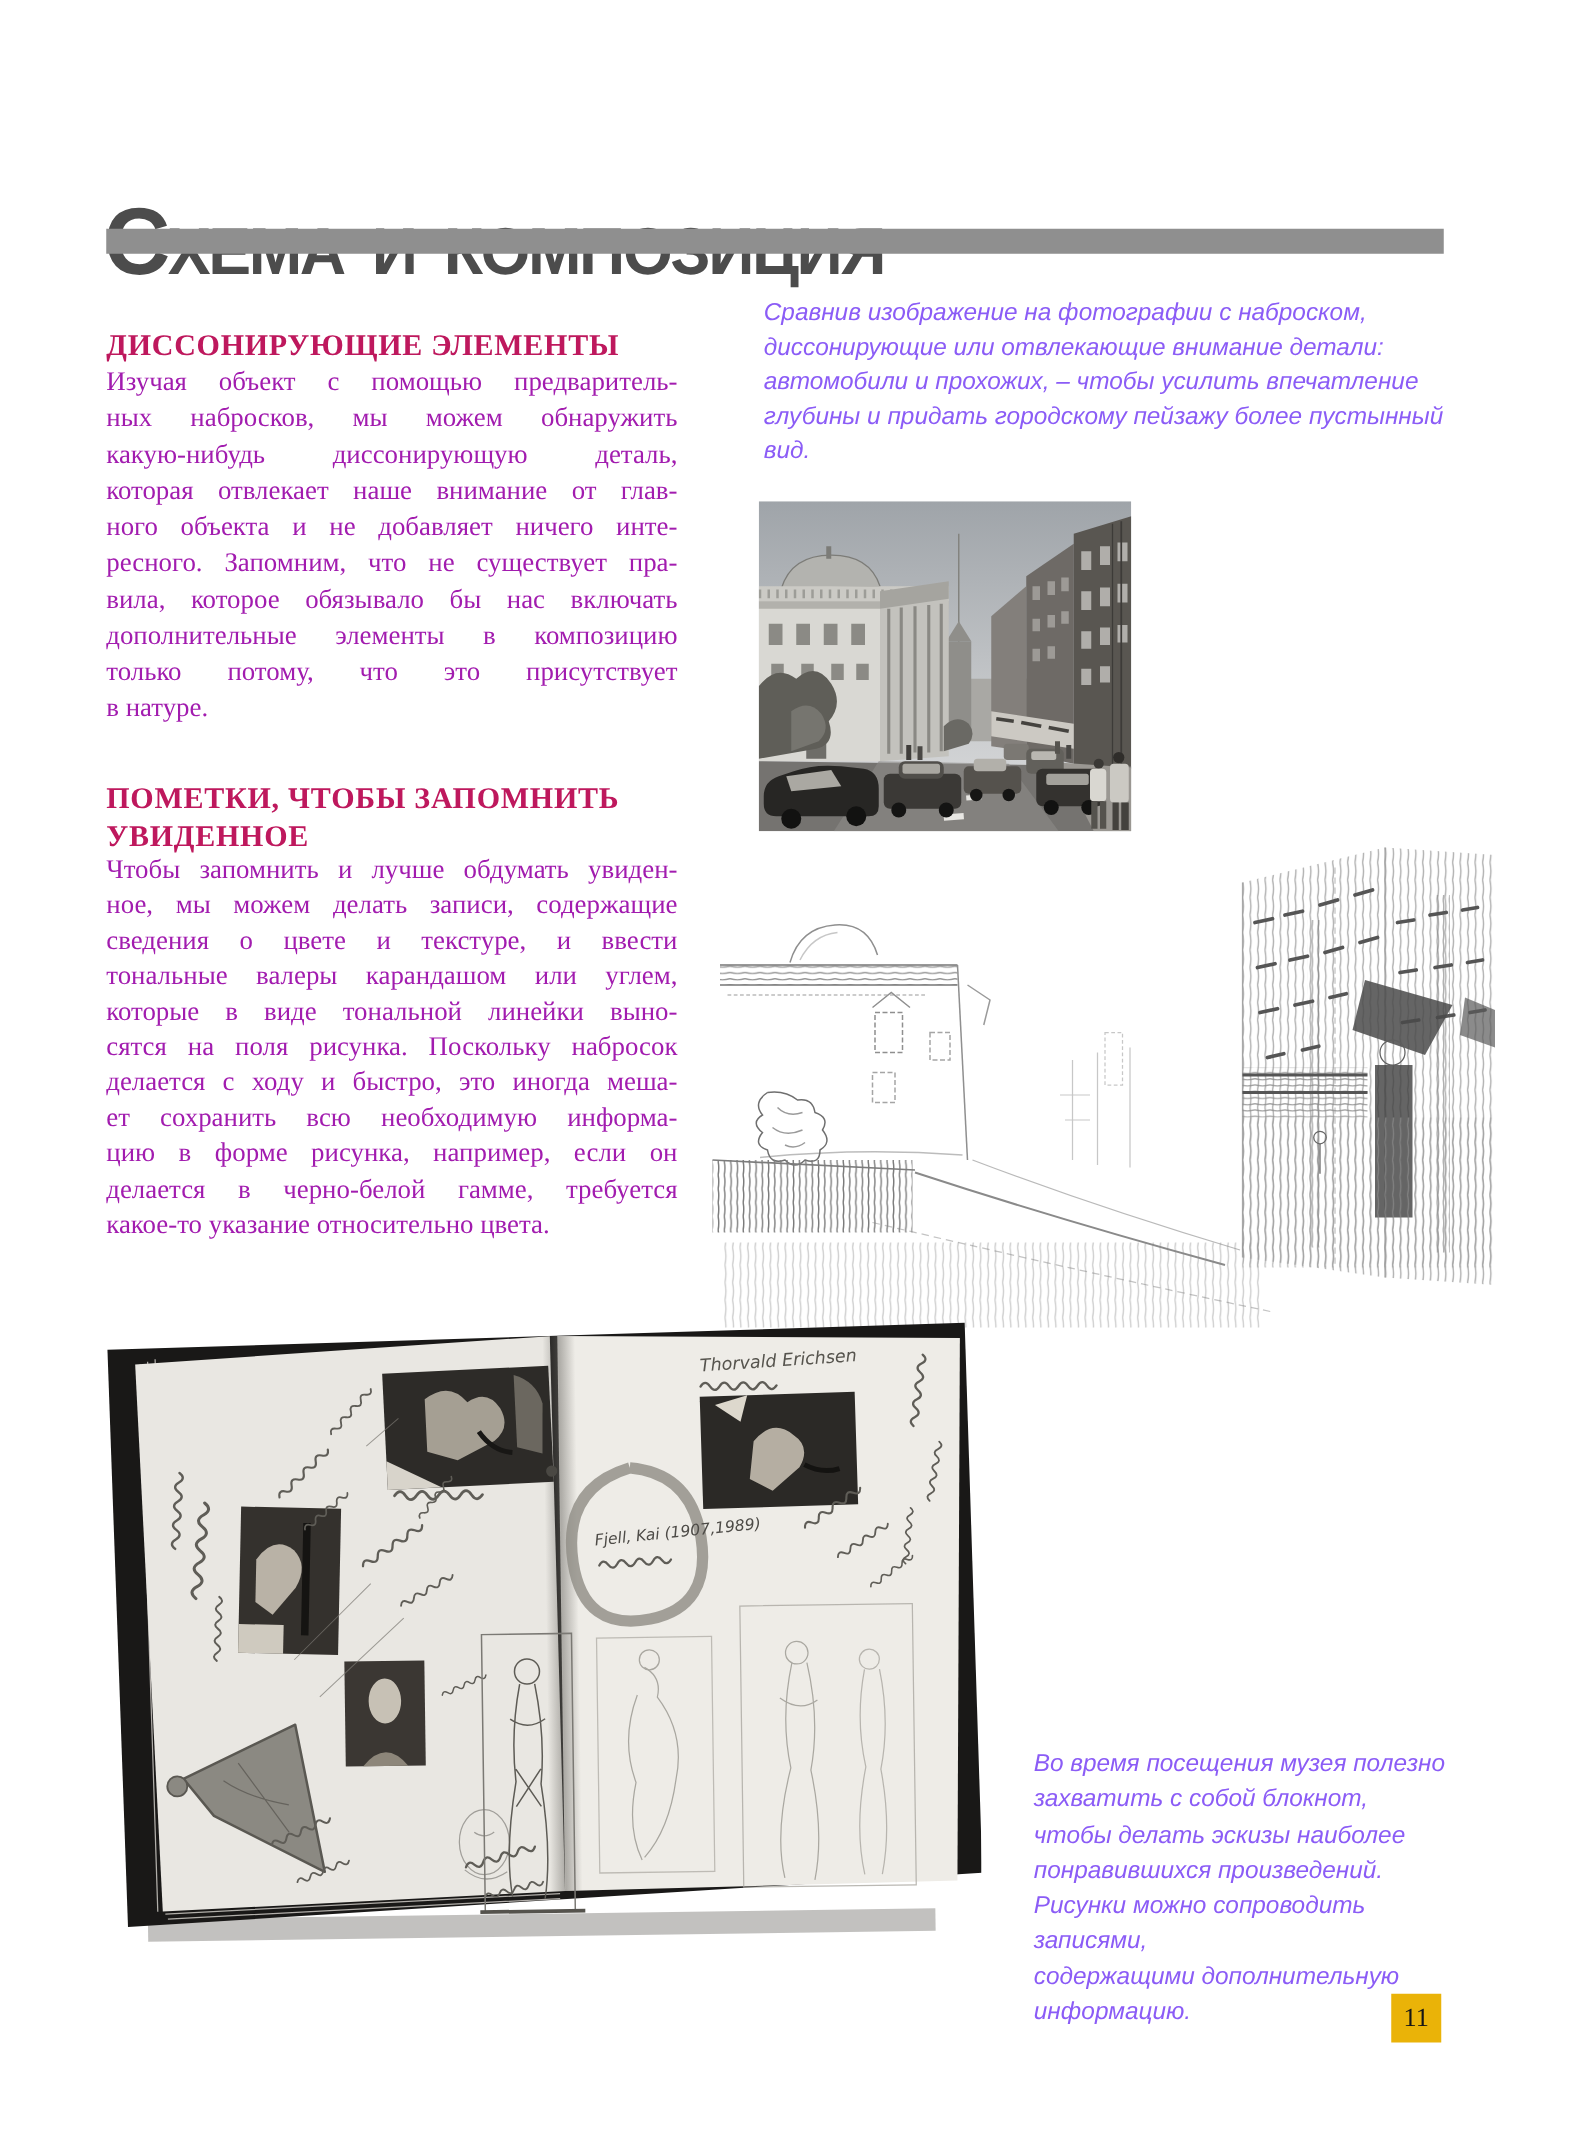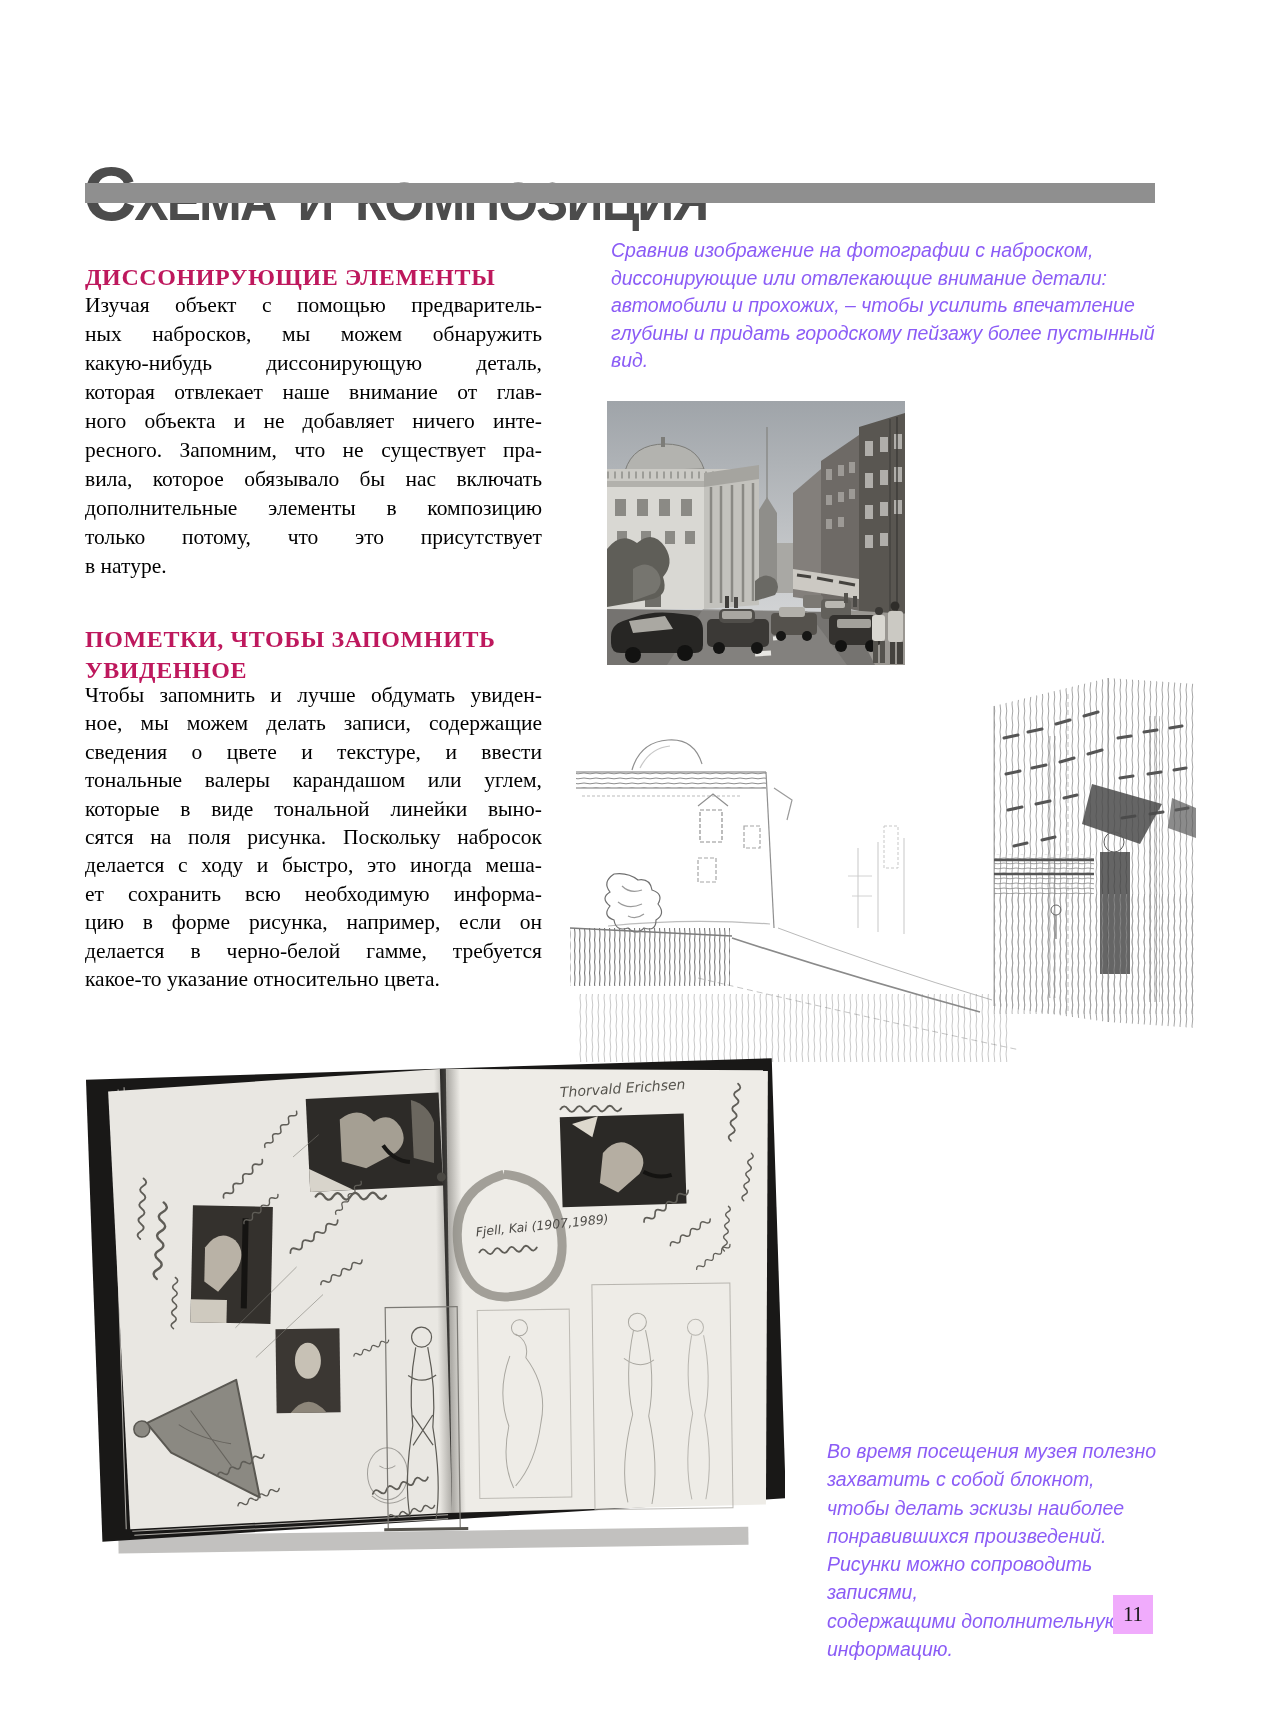--- a/index.html
+++ b/index.html
@@ -8,31 +8,31 @@
   
   .title{position:absolute;left:83px;top:103px;font-family:"Liberation Sans",sans-serif;
          font-weight:bold;font-variant:small-caps;font-size:76px;line-height:80px;
          letter-spacing:-2px;word-spacing:4px;transform:scaleX(.97);transform-origin:left top;white-space:nowrap;}
   .title-rule{position:absolute;left:85px;top:183px;width:1070px;height:20px;}
   
   .heading{position:absolute;left:85px;font-family:"Liberation Serif",serif;font-weight:bold;
            font-size:24px;line-height:31px;letter-spacing:.6px;color:#be185d;}
   .h-1{top:242px;width:460px;}
   .h-2{top:604px;width:440px;}
-  .para{position:absolute;left:85px;width:457px;font-size:21.5px;line-height:29px;color:#000000;}
+  .para{position:absolute;left:85px;width:457px;font-size:21.5px;line-height:29px;color:#a21caf;}
   .p-2{line-height:28.4px;}
   .para div{text-align:justify;text-align-last:justify;}
   .para div.last{text-align-last:left;}
   .p-1{top:291px;}
   .p-2{top:681px;}
   
   .caption{position:absolute;font-family:"Liberation Sans",sans-serif;font-style:italic;
            font-size:19.5px;line-height:27.5px;color:#8b5cf6;}
   .cap-photo{left:611px;top:237px;width:548px;}
-  .cap-book{left:827px;top:1397px;width:360px;line-height:28.3px;margin-top:40px;}
+  .cap-book{left:827px;top:1397px;width:360px;line-height:28.3px;}
   
   .street-photo{position:absolute;left:607px;top:401px;width:298px;height:264px;}
   .street-sketch{position:absolute;left:548px;top:676px;width:652px;height:390px;}
   .book-photo{position:absolute;left:85px;top:1025px;width:700px;height:540px;}
   .street-photo svg,.street-sketch svg,.book-photo svg{display:block;width:100%;height:100%;}
   
   .pagenum{position:absolute;left:1113px;top:1595px;width:40px;height:39px;
            display:flex;align-items:center;justify-content:center;
            font-family:"Liberation Serif",serif;font-size:21px;color:#161616;}
 </style>
@@ -407,17 +407,17 @@
   <div class="caption cap-book">
       <div>Во время посещения музея полезно</div>
       <div>захватить с собой блокнот,</div>
       <div>чтобы делать эскизы наиболее</div>
       <div>понравившихся произведений.</div>
       <div>Рисунки можно сопроводить записями,</div>
       <div>содержащими дополнительную</div>
       <div class="last">информацию.</div>
     </div>
 
-  <div class="pagenum" style="background-color: #f0abfc;">
+  <div class="pagenum" style="background-color: #eab308;">
     <span>11</span>
   </div>
 
 </div>
 
 </body></html>

